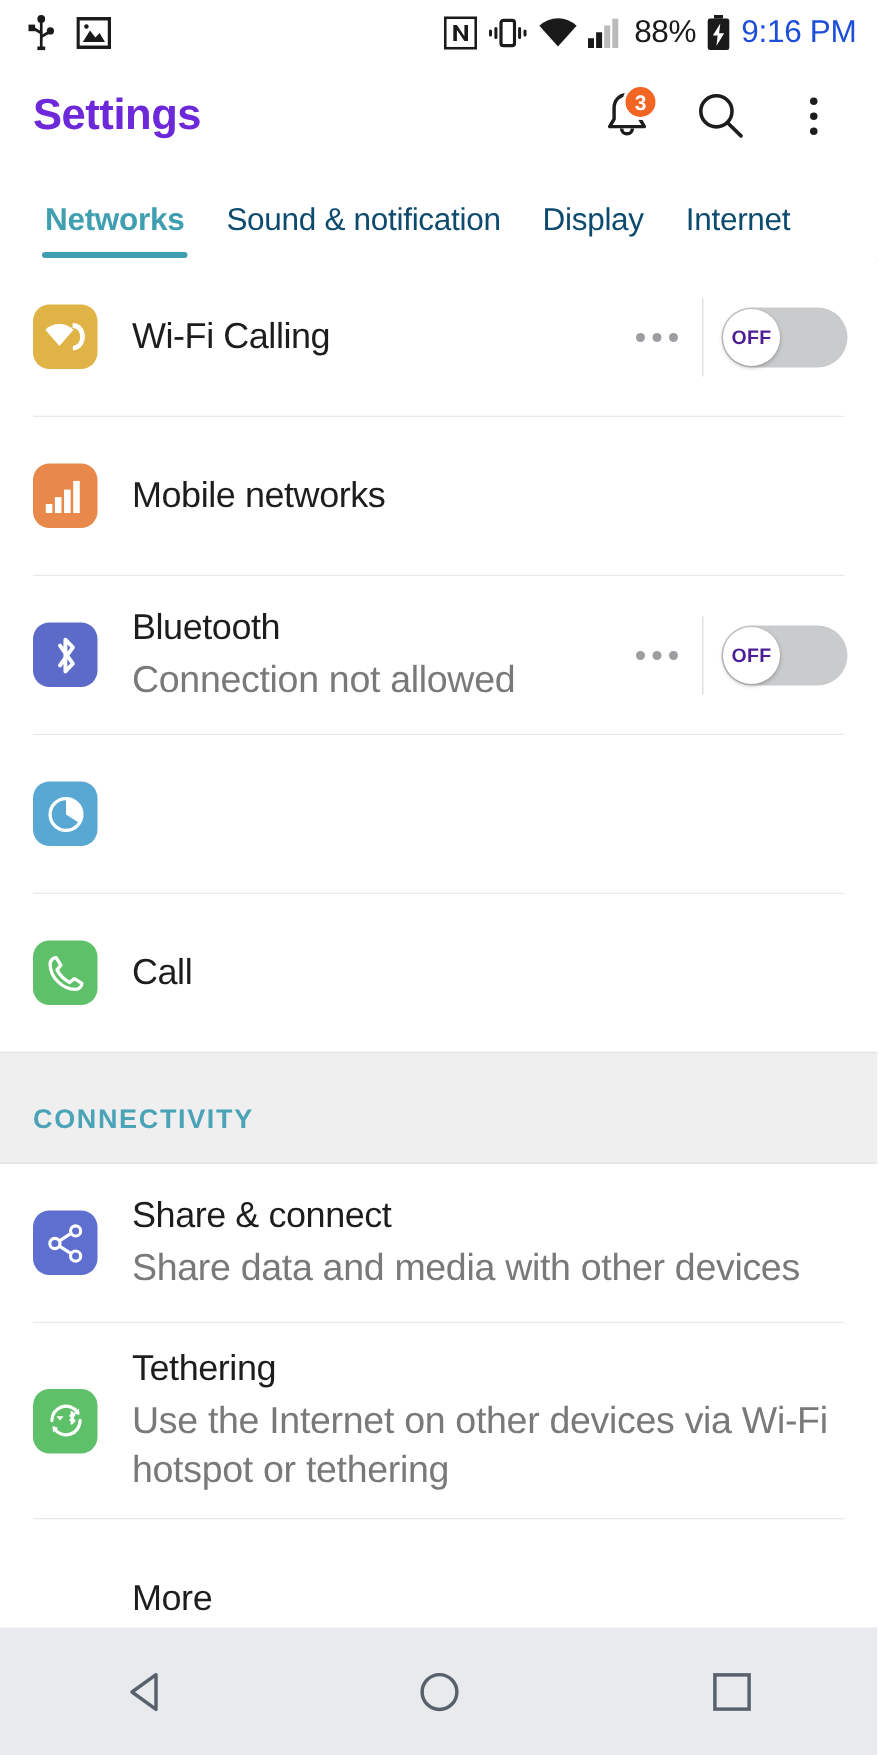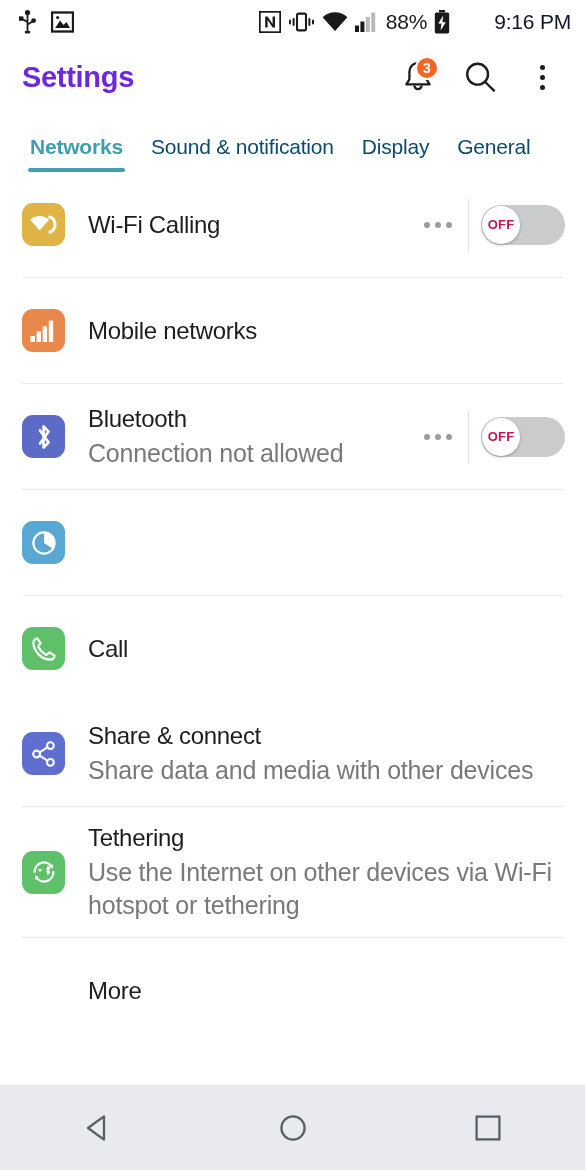--- a/index.html
+++ b/index.html
@@ -14,21 +14,21 @@
 
   
   .statusbar {
     height:44px; display:flex; align-items:center;
     padding:0 14px 0 18px; background:#fff;
   }
   .sb-left { display:flex; align-items:center; gap:14px; }
   .sb-right { margin-left:auto; display:flex; align-items:center; gap:7px; }
   .sb-ico { display:flex; align-items:center; }
   .sb-text { font-size:21px; font-weight:400; color:#1a1a1a; letter-spacing:-0.2px; }
-  .sb-clock { font-size:21px; font-weight:400; color:#0f172a; letter-spacing:-0.2px;margin-left:37px; }
+  .sb-clock { font-size:21px; font-weight:400; color:#1d4ed8; letter-spacing:-0.2px; }
 
   
   .header {
     height:66px; display:flex; align-items:center;
     padding:0 16px 0 22px; background:#fff;
   }
   .header-title { font-size:29px; font-weight:700; color:#6d28d9; letter-spacing:-0.3px; }
   .header-actions { margin-left:auto; display:flex; align-items:center; gap:8px; }
   .hbtn {
     width:54px; height:54px; display:flex; align-items:center; justify-content:center;
@@ -88,21 +88,21 @@
   .vdiv { width:1px; height:52px; background:#dedfe1; margin-right:12px; }
   .toggle {
     width:84px; height:40px; border-radius:20px; background:#c9cbcd;
     position:relative; cursor:pointer; flex:0 0 auto; margin-right:6px;
   }
   .toggle .knob {
     position:absolute; top:1px; left:1px; width:38px; height:38px;
     border-radius:50%; background:#fff;
     box-shadow:0 1px 3px rgba(0,0,0,0.28);
     display:flex; align-items:center; justify-content:center;
-    font-size:13px; font-weight:700; color:#be185d; letter-spacing:0.2px;
+    font-size:13px; font-weight:700; color:#4c1d95; letter-spacing:0.2px;
   }
   .divider { height:1px; background:#e8e9ea; margin-left:22px; margin-right:22px; }
 
   
   .section {
     background:#efefef; padding:34px 22px 18px 22px;
     border-top:1px solid #e4e4e4; border-bottom:1px solid #e4e4e4;
   }
   .section-label {
     font-size:18px; font-weight:700; color:#4ba3b8;
@@ -216,21 +216,21 @@
     <div class="tab active">
       <span>Networks</span>
     </div>
     <div class="tab">
       <span>Sound &amp; notification</span>
     </div>
     <div class="tab">
       <span>Display</span>
     </div>
     <div class="tab">
-      <span>General</span>
+      <span>Internet</span>
     </div>
     <div class="tabs-shadow"></div>
   </div>
 
   <div class="list">
 
     <div class="row">
       <div class="row-icon" style="background:#e0b347">
         <svg width="30" height="26" viewBox="0 0 30 26">
           <path d="M10.6 18.6 L1.2 7.8 A13.6 13.6 0 0 1 20 7.8 Z" fill="#fff"></path>
@@ -308,20 +308,23 @@
         <svg width="26" height="26" viewBox="0 0 26 26">
           <path d="M6.4 2.4 C4.4 2.4 2.4 4.4 2.4 6.6 C2.4 15.4 10.6 23.6 19.4 23.6 C21.6 23.6 23.6 21.6 23.6 19.6 L18.6 16.4 L15.4 19 C12.4 17.4 8.6 13.6 7 10.6 L9.6 7.4 Z" fill="none" stroke="#fff" stroke-width="2.2" stroke-linejoin="round"></path>
         </svg>
       </div>
       <div class="row-body">
         <div class="row-title">Call</div>
       </div>
     </div>
   </div>
 
+  <div class="section">
+    <div class="section-label">CONNECTIVITY</div>
+  </div>
 
   <div class="list">
 
     <div class="row two-line">
       <div class="row-icon" style="background:#5f6fd0">
         <svg width="26" height="26" viewBox="0 0 26 26">
           <circle cx="19.4" cy="4.6" r="3.4" fill="none" stroke="#fff" stroke-width="2.1"></circle>
           <circle cx="5.6" cy="13" r="3.4" fill="none" stroke="#fff" stroke-width="2.1"></circle>
           <circle cx="19.4" cy="21.4" r="3.4" fill="none" stroke="#fff" stroke-width="2.1"></circle>
           <path d="M8.6 11.3 L16.4 6.3 M8.6 14.7 L16.4 19.7" stroke="#fff" stroke-width="2.1" stroke-linecap="round"></path>

